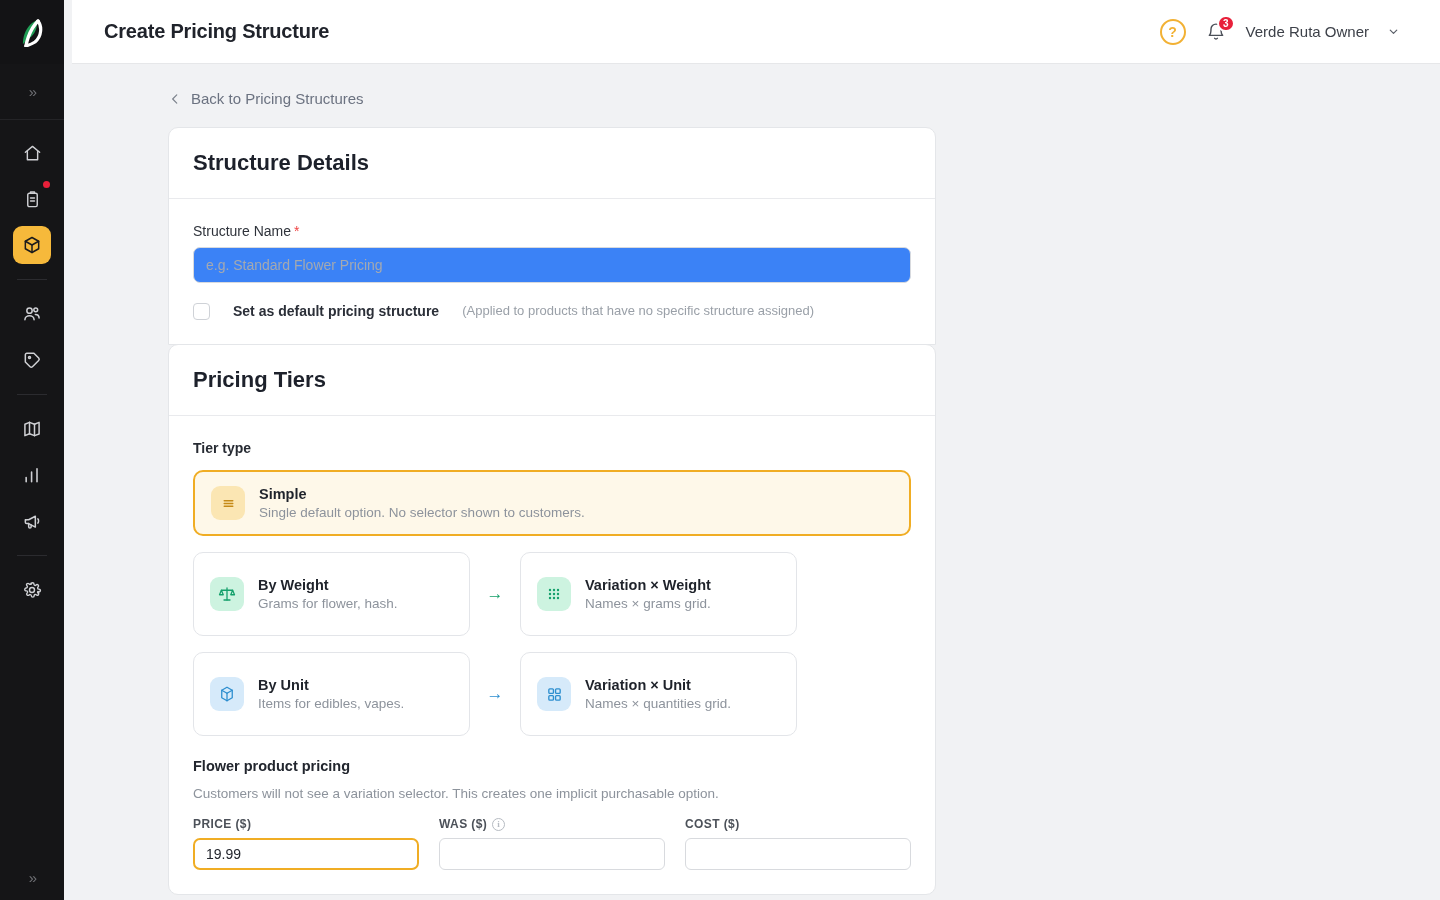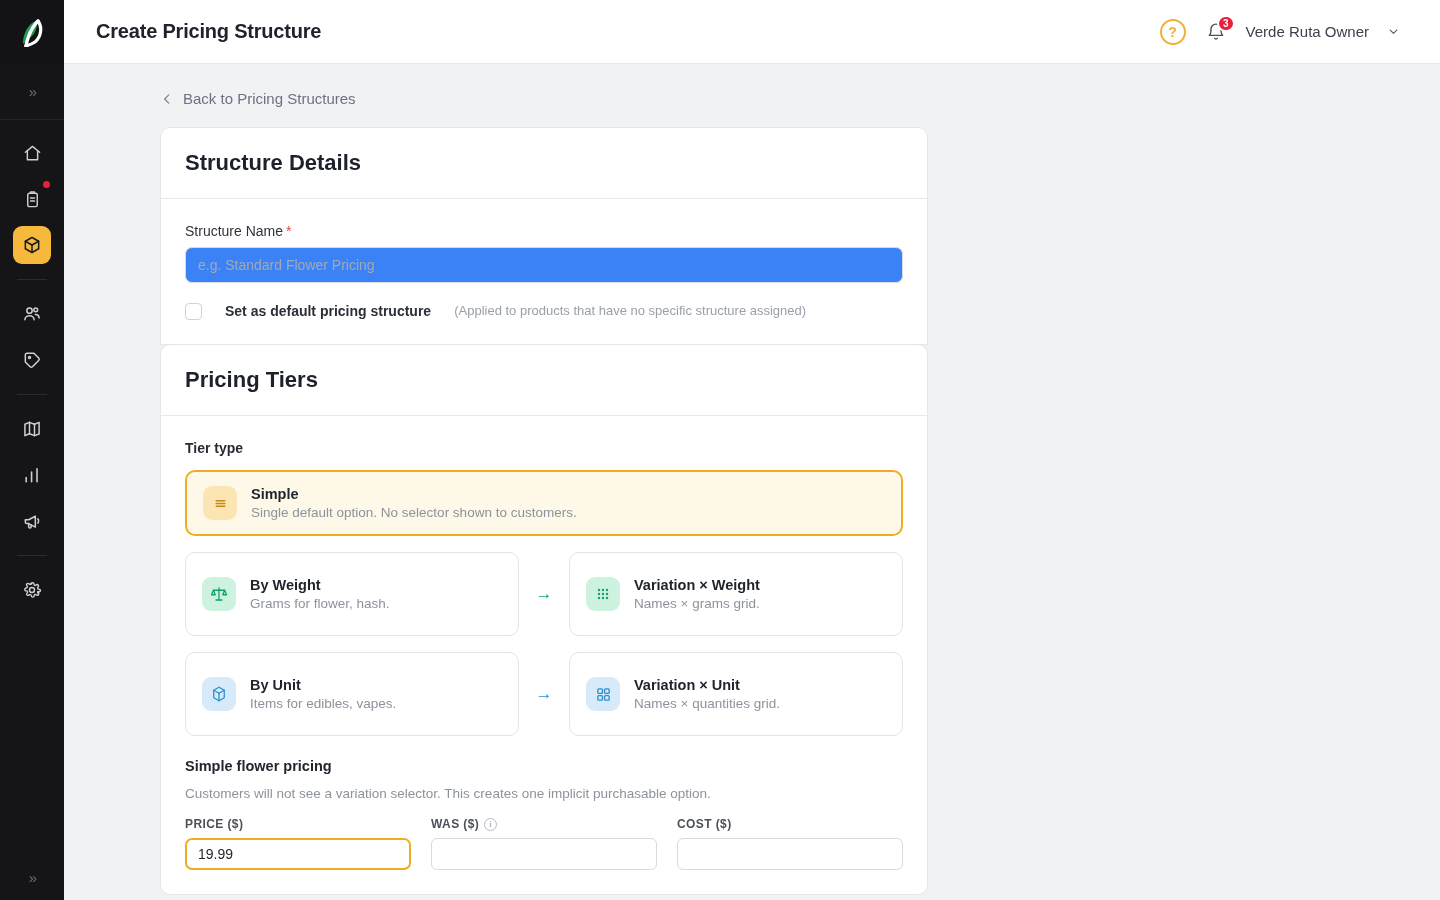--- a/index.html
+++ b/index.html
@@ -41,21 +41,21 @@
     width: 7px; height: 7px; border-radius: 50%; background: #e8203a;
   }
   .sb-sep { width: 30px; height: 1px; background: #2b2b2f; margin: 7px 0; }
   .sb-bottom {
     width: 64px; height: 46px;
     display: flex; align-items: center; justify-content: center;
     color: #6f7075; font-size: 15px; letter-spacing: -2px;
   }
 
   
-  .main { flex: 1; display: flex; flex-direction: column; height: 900px; }
+  .main { flex: 1; display: flex; flex-direction: column; height: 900px; margin-left: 8px; }
   .topbar {
     height: 64px; background: #ffffff; flex: 0 0 64px;
     display: flex; align-items: center; justify-content: space-between;
     padding: 0 40px 0 32px; border-bottom: 1px solid #e6e7e9;
   }
   .page-title { font-size: 20px; font-weight: bold; color: #20232b; letter-spacing: -0.2px; }
   .top-right { display: flex; align-items: center; gap: 18px; }
   .help-icon {
     width: 26px; height: 26px; border-radius: 50%;
     border: 2px solid #f2b134; color: #f2b134;
@@ -110,21 +110,21 @@
   .section-label { font-size: 14px; font-weight: bold; color: #272b33; margin-bottom: 14px; }
 
   
   .tier-simple {
     border: 2px solid #f0ad24; background: #fef8e9; border-radius: 10px;
     padding: 14px 16px; display: flex; align-items: center; gap: 14px;
     margin-bottom: 16px;
   }
   .tier-grid-row { display: flex; align-items: center; margin-bottom: 16px; }
   .tier-card {
-    width: 334px; background: #fff; border: 1px solid #e3e5e9; border-radius: 10px;
+    width: 277px; background: #fff; border: 1px solid #e3e5e9; border-radius: 10px;
     padding: 14px 16px; display: flex; align-items: center; gap: 14px; min-height: 84px;
   }
   .tier-arrow {
     width: 50px; display: flex; align-items: center; justify-content: center;
     font-size: 17px;
   }
   .arrow-green { color: #17a06a; }
   .arrow-blue  { color: #2c8ecf; }
   .tile {
     width: 34px; height: 34px; border-radius: 9px; flex: 0 0 34px;
@@ -388,21 +388,21 @@
                   <rect x="13.5" y="13.5" width="6.5" height="6.5" rx="1.4"></rect>
                 </svg>
               </span>
               <span>
                 <div class="tier-title">Variation × Unit</div>
                 <div class="tier-sub">Names × quantities grid.</div>
               </span>
             </div>
           </div>
 
-          <div class="sub-head">Simple flower pricing</div>
+          <div class="sub-head">Flower product pricing</div>
           <div class="sub-desc">Customers will not see a variation selector. This creates one implicit purchasable option.</div>
 
           <div class="price-row">
             <div class="price-col">
               <div class="price-label">
                 <span>PRICE ($)</span>
               </div>
               <input class="price-input focused" type="text" value="19.99" style="">
             </div>
             <div class="price-col">

